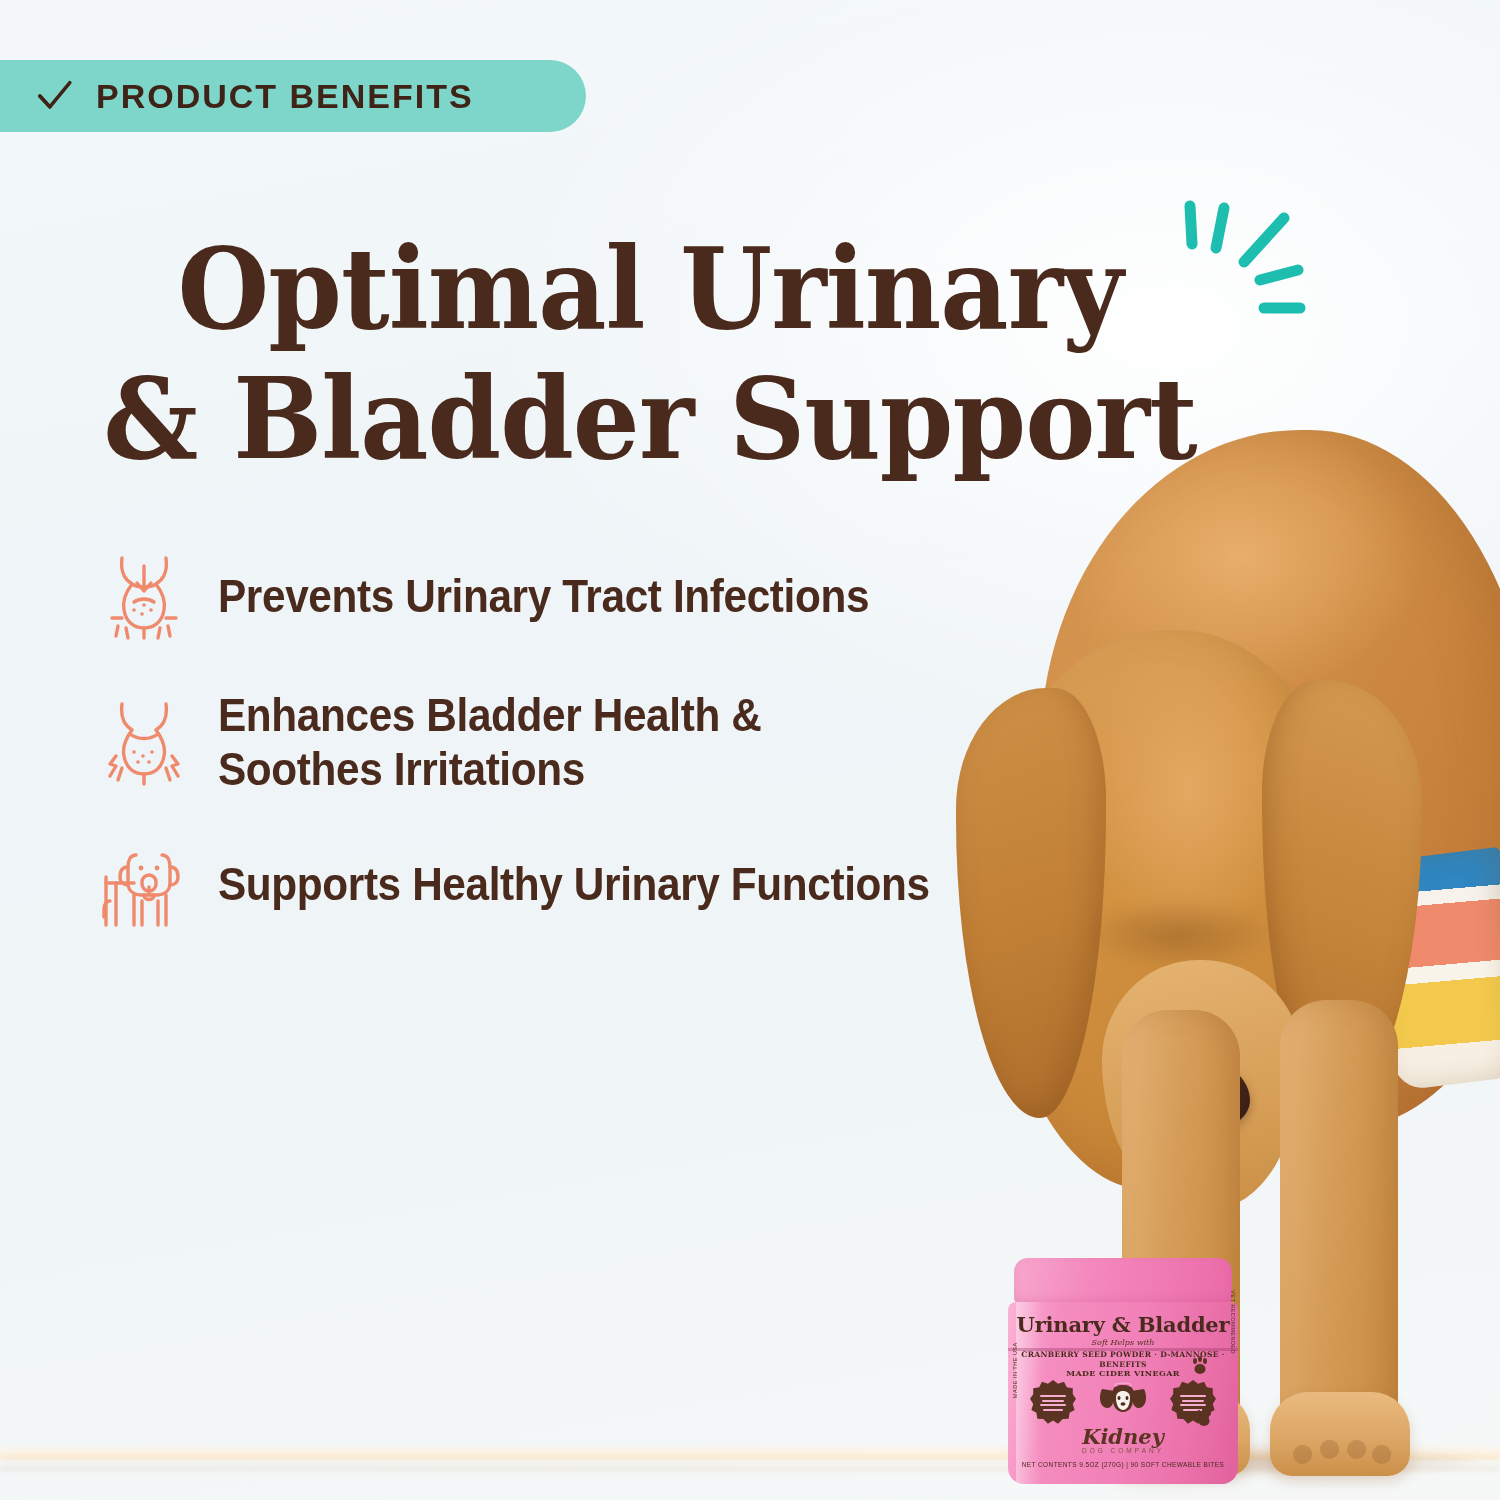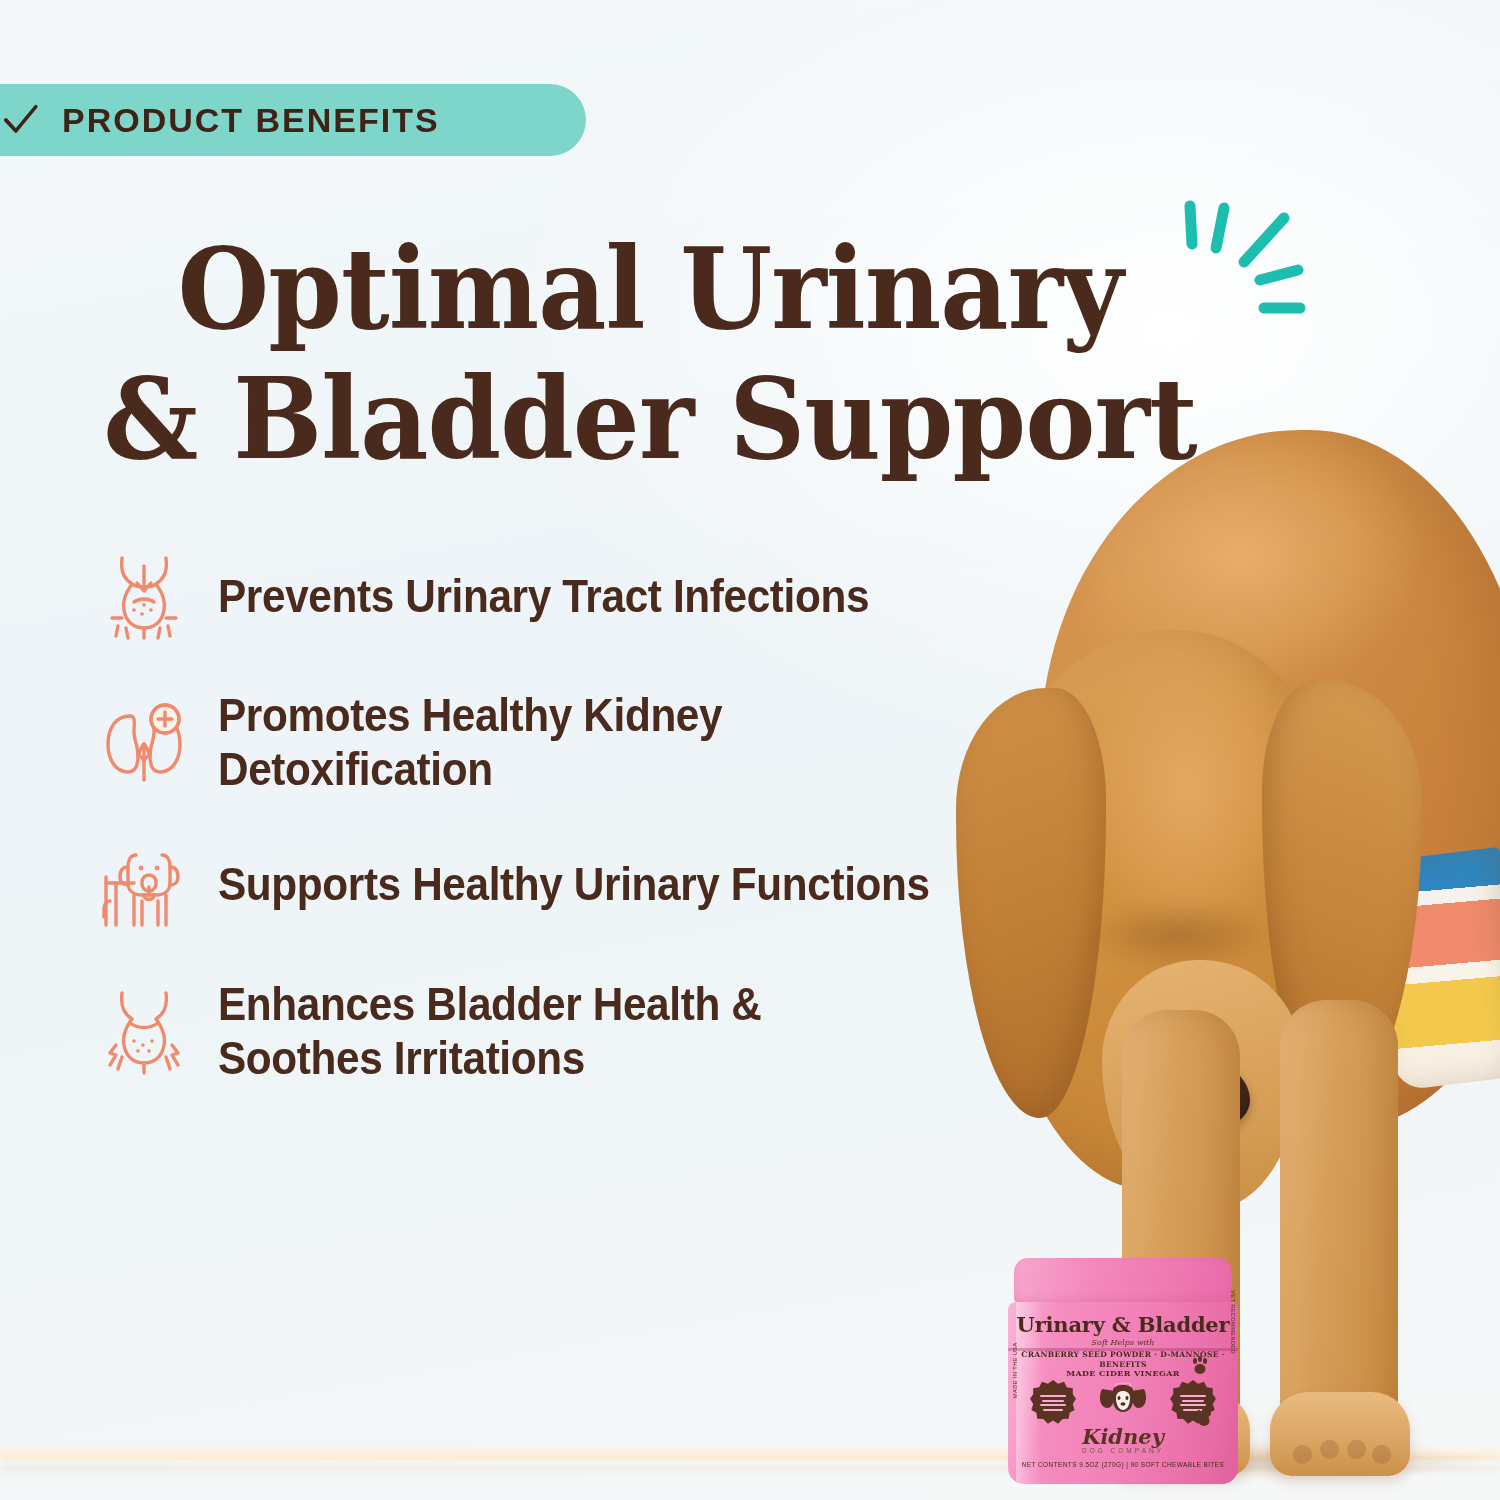--- a/index.html
+++ b/index.html
@@ -34,26 +34,26 @@
     filter:blur(2px);
   }
   .floor-edge{
     position:absolute;left:0;right:0;bottom:30px;height:4px;
     background:linear-gradient(180deg,rgba(235,216,190,0) 0%,rgba(226,196,155,.55) 100%);
     filter:blur(2.5px);
   }
 
   
   .badge{
-    position:absolute;left:0;top:84px;
+    position:absolute;left:0;top:60px;
     height:72px;width:586px;
     background:#7ed6cb;
     border-radius:0 36px 36px 0;
     display:flex;align-items:center;
-    box-sizing:border-box;
+    padding-left:34px;box-sizing:border-box;
     gap:22px;
   }
   .badge .check{width:40px;height:40px;flex:0 0 auto;display:block;}
   .badge .blabel{
     color:#3f2317;font-size:34px;letter-spacing:2.0px;font-weight:600;
     font-family:"Liberation Sans", sans-serif;
     white-space:nowrap;
   }
 
   
@@ -336,63 +336,20 @@
           <path d="M48 18 L48 42 M41 35 L48 43 L55 35"></path>
           <path d="M16 70 L26 70 M70 70 L80 70"></path>
           <path d="M22 78 L20 88 M30 80 L32 90 M64 80 L62 90 M72 78 L74 88"></path>
         </g>
       </svg>
       <div class="btext">
         <span>Prevents Urinary Tract Infections</span>
       </div>
     </div>
 
-    <div class="brow">
-      <svg class="bicon" viewBox="0 0 96 96">
-        <g fill="none" stroke="#f08a6d" stroke-width="3.4" stroke-linecap="round" stroke-linejoin="round">
-          <path d="M34 22 C20 22 12 34 12 50 C12 66 20 78 32 78 C40 78 42 70 42 62
-                   C42 52 38 46 38 38 C38 30 40 22 34 22 Z"></path>
-          <path d="M62 22 C76 22 84 34 84 50 C84 66 76 78 64 78 C56 78 54 70 54 62
-                   C54 52 58 46 58 38 C58 30 56 22 62 22 Z"></path>
-          <path d="M42 62 C44 56 46 52 48 50 C50 52 52 56 54 62"></path>
-          <path d="M48 50 L48 86"></path>
-          <path d="M42 60 L48 66 L54 60"></path>
-          <circle cx="69" cy="25" r="14" fill="#fdf1ec"></circle>
-          <circle cx="69" cy="25" r="14"></circle>
-          <path d="M69 18 L69 32 M62 25 L76 25"></path>
-        </g>
-      </svg>
-      <div class="btext">
-        <span>Promotes Healthy Kidney</span>
-        <span>Detoxification</span>
-      </div>
-    </div>
-
-    <div class="brow">
-      <svg class="bicon" viewBox="0 0 96 96">
-        <g fill="none" stroke="#f08a6d" stroke-width="3.4" stroke-linecap="round" stroke-linejoin="round">
-          <path d="M40 18 C34 18 32 24 32 30 L32 46 C32 54 38 58 46 58 L60 58
-                   C68 58 74 54 74 46 L74 30 C74 24 72 18 66 18"></path>
-          <path d="M32 30 C26 30 24 34 24 40 C24 46 28 48 32 48"></path>
-          <path d="M74 30 C80 30 82 34 82 40 C82 46 78 48 74 48"></path>
-          <rect x="46" y="38" width="14" height="16" rx="7"></rect>
-          <path d="M53 50 L53 58"></path>
-          <path d="M48 58 C48 64 58 64 58 58"></path>
-          <circle cx="45" cy="31" r="2.4" fill="#f08a6d" stroke="none"></circle>
-          <circle cx="61" cy="31" r="2.4" fill="#f08a6d" stroke="none"></circle>
-          <path d="M38 58 L38 88 M46 64 L46 88 M62 64 L62 88 M70 58 L70 88"></path>
-          <path d="M10 46 L38 46"></path>
-          <path d="M10 40 L10 88 M20 46 L20 88"></path>
-          <path d="M14 64 C10 64 8 68 8 72 L8 80"></path>
-        </g>
-      </svg>
-      <div class="btext">
-        <span>Supports Healthy Urinary Functions</span>
-      </div>
-    </div>
 
     <div class="brow">
       <svg class="bicon" viewBox="0 0 96 96">
         <g fill="none" stroke="#f08a6d" stroke-width="3.4" stroke-linecap="round" stroke-linejoin="round">
           <path d="M26 10 C24 26 30 32 36 36 C30 44 26 52 28 62 C30 74 38 80 48 80
                    C58 80 66 74 68 62 C70 52 66 44 60 36 C66 32 72 26 70 10"></path>
           <path d="M34 40 C42 46 54 46 62 40"></path>
           <path d="M48 80 L48 90"></path>
           <circle cx="38" cy="58" r="1.8" fill="#f08a6d" stroke="none"></circle>
           <circle cx="47" cy="62" r="1.8" fill="#f08a6d" stroke="none"></circle>
@@ -404,20 +361,43 @@
           <path d="M26 74 L22 86"></path>
           <path d="M70 74 L74 86"></path>
         </g>
       </svg>
       <div class="btext">
         <span>Enhances Bladder Health &amp;</span>
         <span>Soothes Irritations</span>
       </div>
     </div>
 
+    <div class="brow">
+      <svg class="bicon" viewBox="0 0 96 96">
+        <g fill="none" stroke="#f08a6d" stroke-width="3.4" stroke-linecap="round" stroke-linejoin="round">
+          <path d="M40 18 C34 18 32 24 32 30 L32 46 C32 54 38 58 46 58 L60 58
+                   C68 58 74 54 74 46 L74 30 C74 24 72 18 66 18"></path>
+          <path d="M32 30 C26 30 24 34 24 40 C24 46 28 48 32 48"></path>
+          <path d="M74 30 C80 30 82 34 82 40 C82 46 78 48 74 48"></path>
+          <rect x="46" y="38" width="14" height="16" rx="7"></rect>
+          <path d="M53 50 L53 58"></path>
+          <path d="M48 58 C48 64 58 64 58 58"></path>
+          <circle cx="45" cy="31" r="2.4" fill="#f08a6d" stroke="none"></circle>
+          <circle cx="61" cy="31" r="2.4" fill="#f08a6d" stroke="none"></circle>
+          <path d="M38 58 L38 88 M46 64 L46 88 M62 64 L62 88 M70 58 L70 88"></path>
+          <path d="M10 46 L38 46"></path>
+          <path d="M10 40 L10 88 M20 46 L20 88"></path>
+          <path d="M14 64 C10 64 8 68 8 72 L8 80"></path>
+        </g>
+      </svg>
+      <div class="btext">
+        <span>Supports Healthy Urinary Functions</span>
+      </div>
+    </div>
+
   </div>
 
   <div class="jar">
     <div class="jar-shadow"></div>
     <div class="jar-lid"></div>
     <div class="jar-body">
       <div class="jar-seam"></div>
     </div>
 
     <div class="jar-title">Urinary &amp; Bladder</div>

